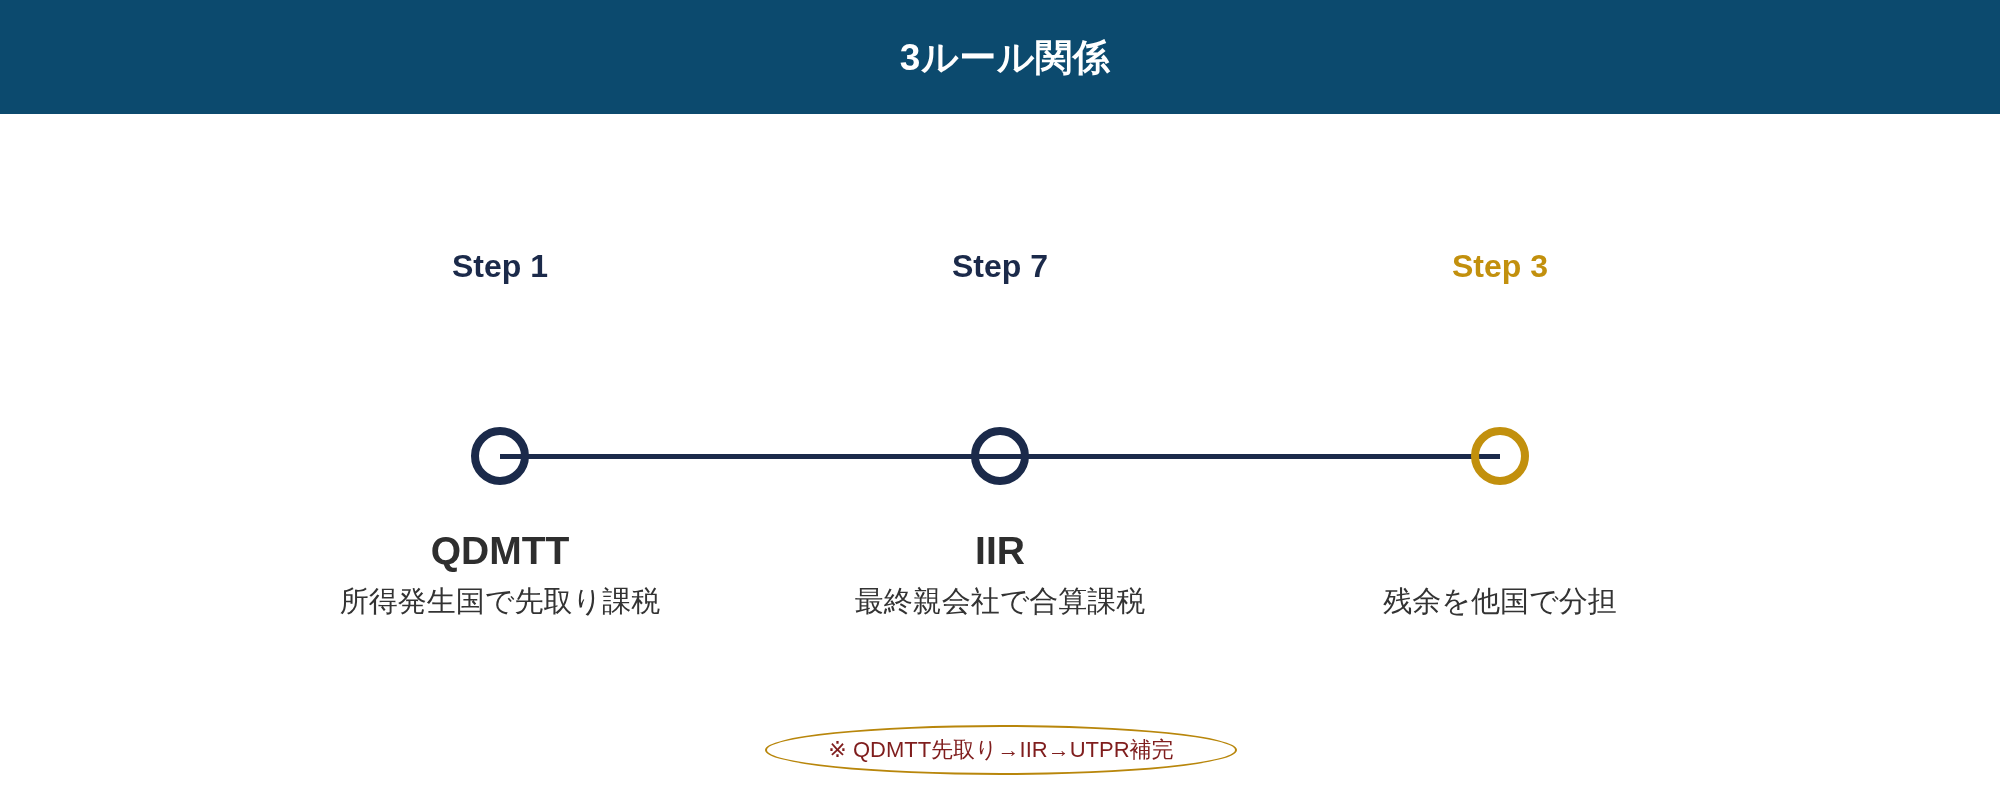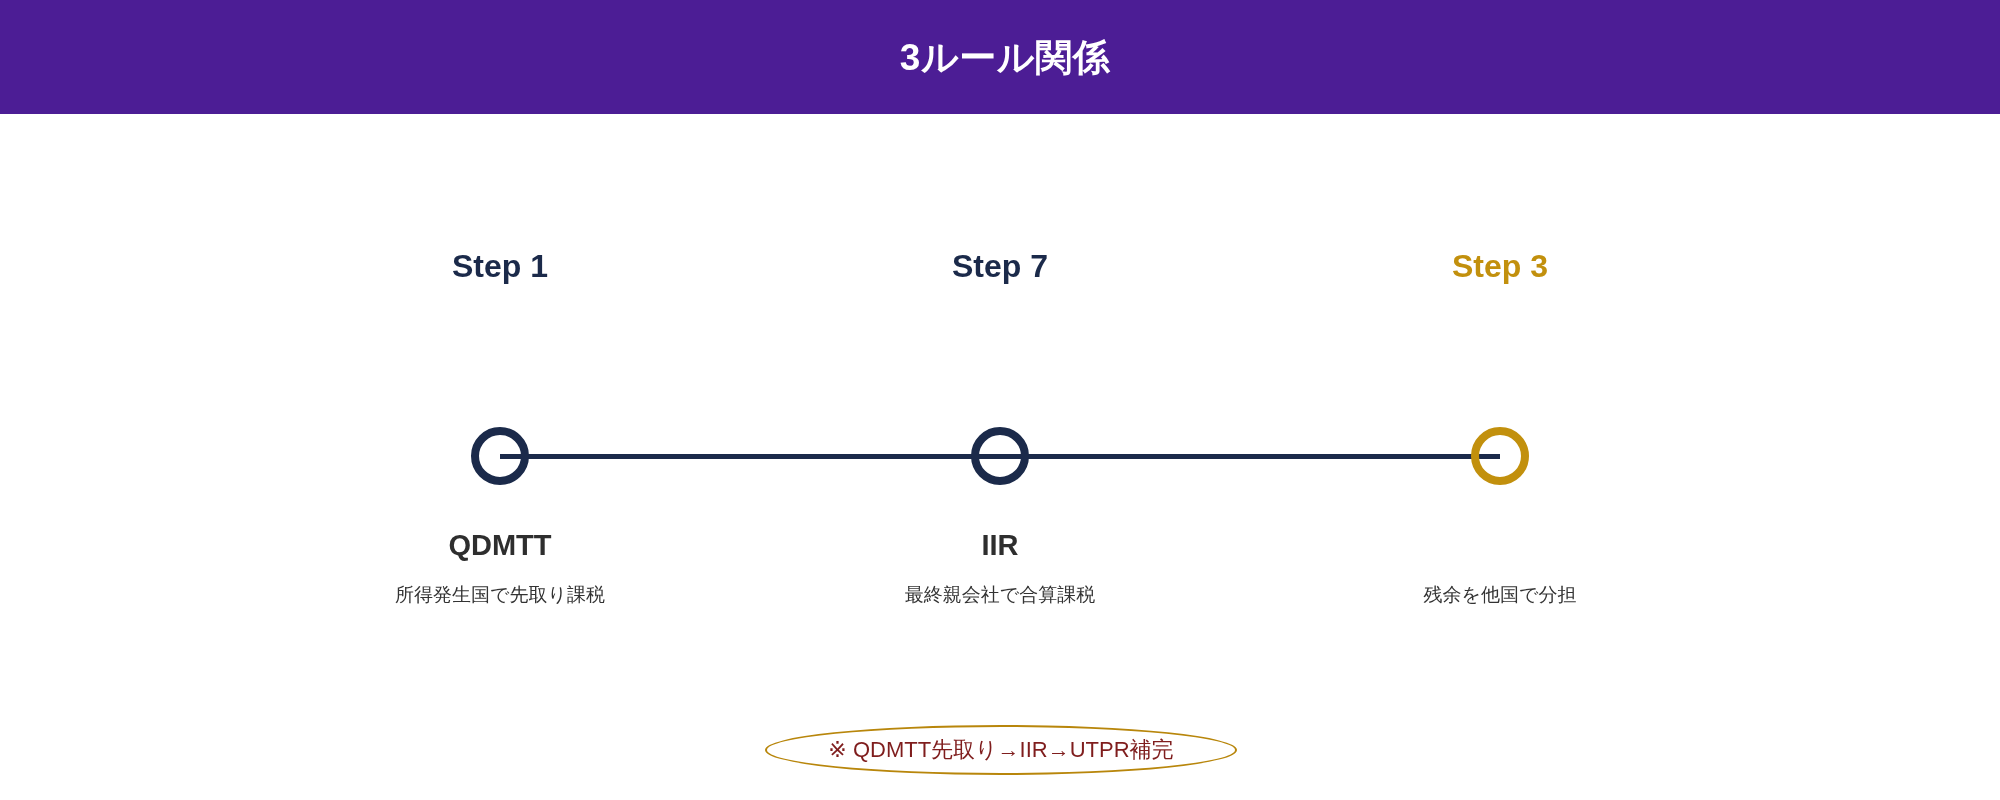--- a/index.html
+++ b/index.html
@@ -24,21 +24,21 @@
     background: #ffffff;
   }
 
   
   .header-bar {
     position: absolute;
     left: 0;
     top: 0;
     width: 2000px;
     height: 114px;
-    background: #4c1d95;
+    background: #0c4a6e;
     display: flex;
     align-items: center;
     justify-content: center;
   }
 
   .header-title {
     color: #ffffff;
     font-size: 37px;
     font-weight: bold;
     letter-spacing: 0.5px;
@@ -104,33 +104,33 @@
   }
 
   .node-circle.accent { border-color: #c2900d; }
 
   .node-name {
     position: absolute;
     top: 417px;
     left: 0;
     width: 420px;
     text-align: center;
+    font-size: 39px;
+    font-weight: bold;
+    line-height: 1;
+    color: #2e2e2e;
+  }
+
+  .node-desc {
+    position: absolute;
+    top: 470px;
+    left: 0;
+    width: 420px;
+    text-align: center;
     font-size: 29px;
-    font-weight: bold;
-    line-height: 1;
-    color: #2e2e2e;
-  }
-
-  .node-desc {
-    position: absolute;
-    top: 470px;
-    left: 0;
-    width: 420px;
-    text-align: center;
-    font-size: 19px;
     font-weight: normal;
     line-height: 1.2;
     color: #333333;
   }
 
   
   .footnote {
     position: absolute;
     left: 765px;
     top: 725px;

